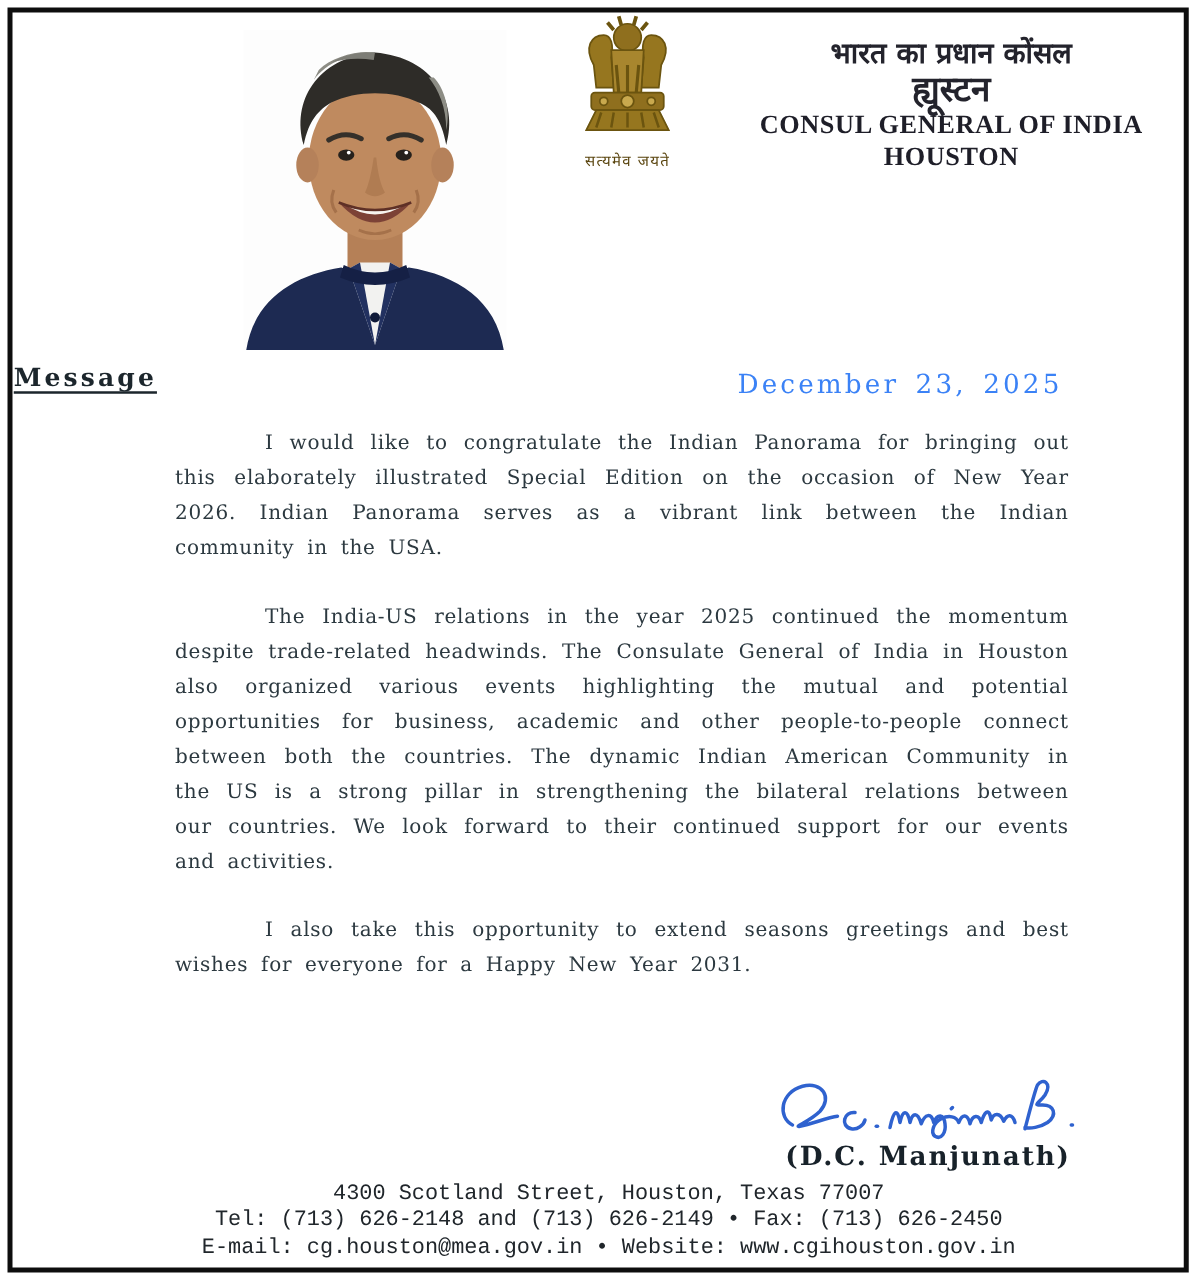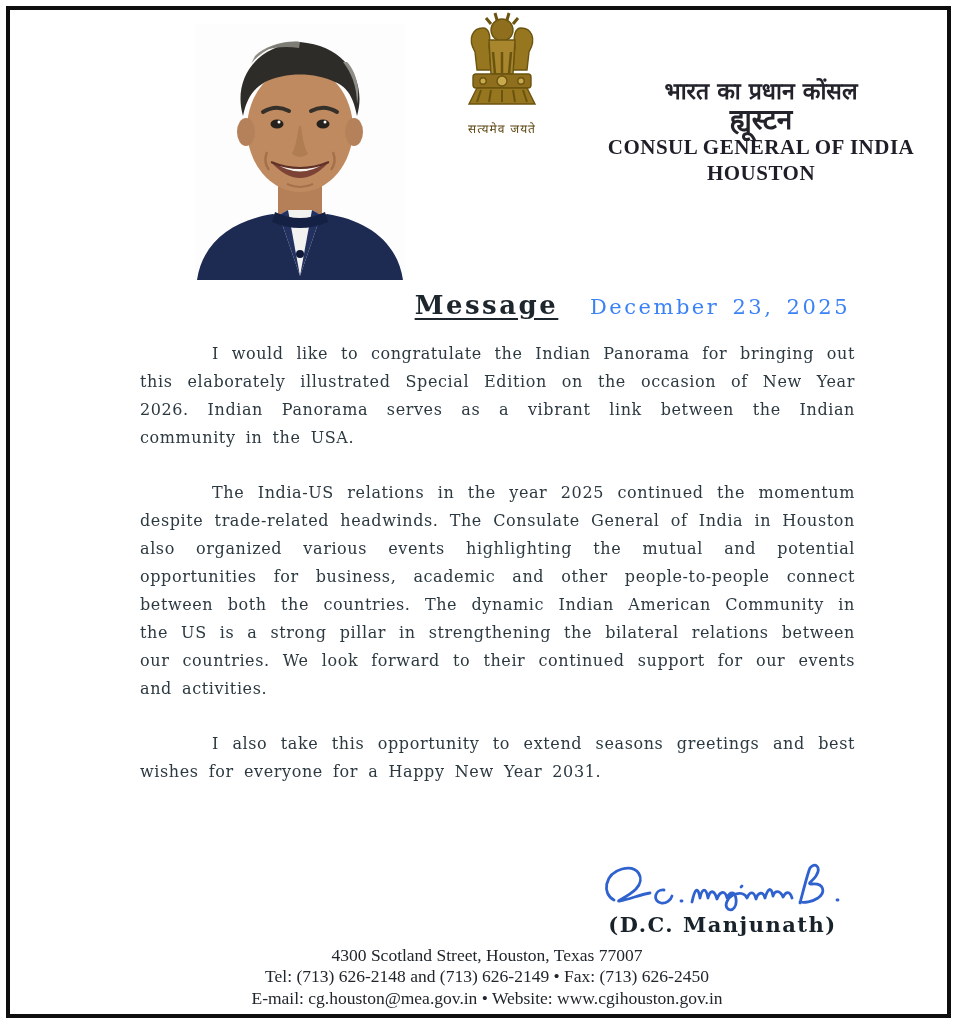--- a/index.html
+++ b/index.html
@@ -17,56 +17,56 @@
   .photo{
     position:absolute;left:185px;top:14px;width:210px;height:256px;
     background:#fcfcfc;
   }
   .emblem{position:absolute;left:433px;top:2px;width:118px;height:132px;text-align:center;}
   .emblem-motto{
     font-family:"DejaVu Sans", sans-serif;font-size:12px;color:#5a450f;
     margin-top:-4px;letter-spacing:1px;
   }
   .letterhead{
-    position:absolute;left:575px;top:18px;width:352px;text-align:center;color:#23232c;margin-top:48px;
+    position:absolute;left:575px;top:18px;width:352px;text-align:center;color:#23232c;
   }
   .lh-hindi1{font-family:"DejaVu Sans", sans-serif;font-weight:bold;font-size:23px;line-height:30px;}
   .lh-hindi2{font-family:"DejaVu Sans", sans-serif;font-weight:bold;font-size:28px;line-height:28px;}
   .lh-org{font-family:Liberation Serif, serif;font-weight:bold;font-size:21px;line-height:26px;letter-spacing:0.5px;color:#1e1e28;}
 
   
   .date{
     position:absolute;top:245px;right:97px;font-size:21px;letter-spacing:2.5px;
     word-spacing:4px;color:#3b82f6;margin-top:40px;
   }
   .msg-title{
-    position:absolute;top:280px;left:16px;right:0;text-align:center;
-    font-size:26px;font-weight:bold;letter-spacing:2.5px;color:#1c262c;
+    position:absolute;top:280px;left:1px;right:0;
+    font-size:20px;font-weight:bold;letter-spacing:2.5px;color:#1c262c;
   }
   .msg-title span{text-decoration:underline;text-underline-offset:4px;}
 
   
   .body-text{
     position:absolute;left:130px;right:92px;top:330px;
     font-size:16px;line-height:28px;letter-spacing:0.6px;word-spacing:4.5px;
     text-align:justify;color:#2c3940;
   }
   .body-text p{margin:0 0 27px 0;text-indent:72px;}
 
   
-  .sig-block{position:absolute;top:850px;right:92px;width:265px;text-align:center;}
+  .sig-block{position:absolute;top:850px;right:72px;width:265px;text-align:center;}
   .sig-ink{display:block;margin:0 auto -2px auto;}
   .sig-name{
     font-size:21px;font-weight:bold;letter-spacing:1.5px;color:#18222a;text-align:center;
   }
 
   
   .footer{
     position:absolute;left:0;right:0;bottom:5px;text-align:center;
-    font-family:Liberation Serif, serif;font-size:17.5px;line-height:21.5px;color:#20262b;margin-left:17px;
+    font-family:Liberation Mono, monospace;font-size:17.5px;line-height:21.5px;color:#20262b;margin-left:17px;
   }
 </style>
 </head>
 <body>
 
 <div class="sheet">
  <div class="content">
 
   <div class="photo">
     <svg width="210" height="256" viewBox="0 0 210 256">

